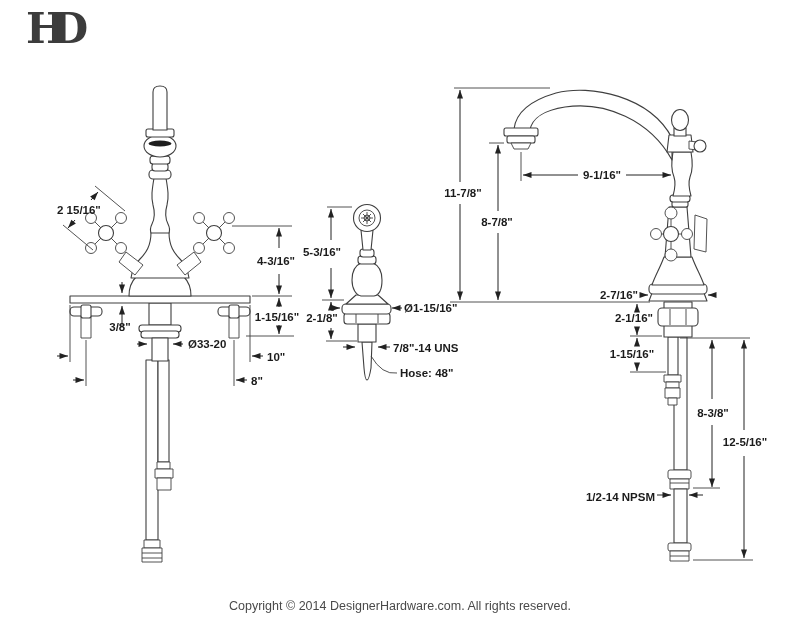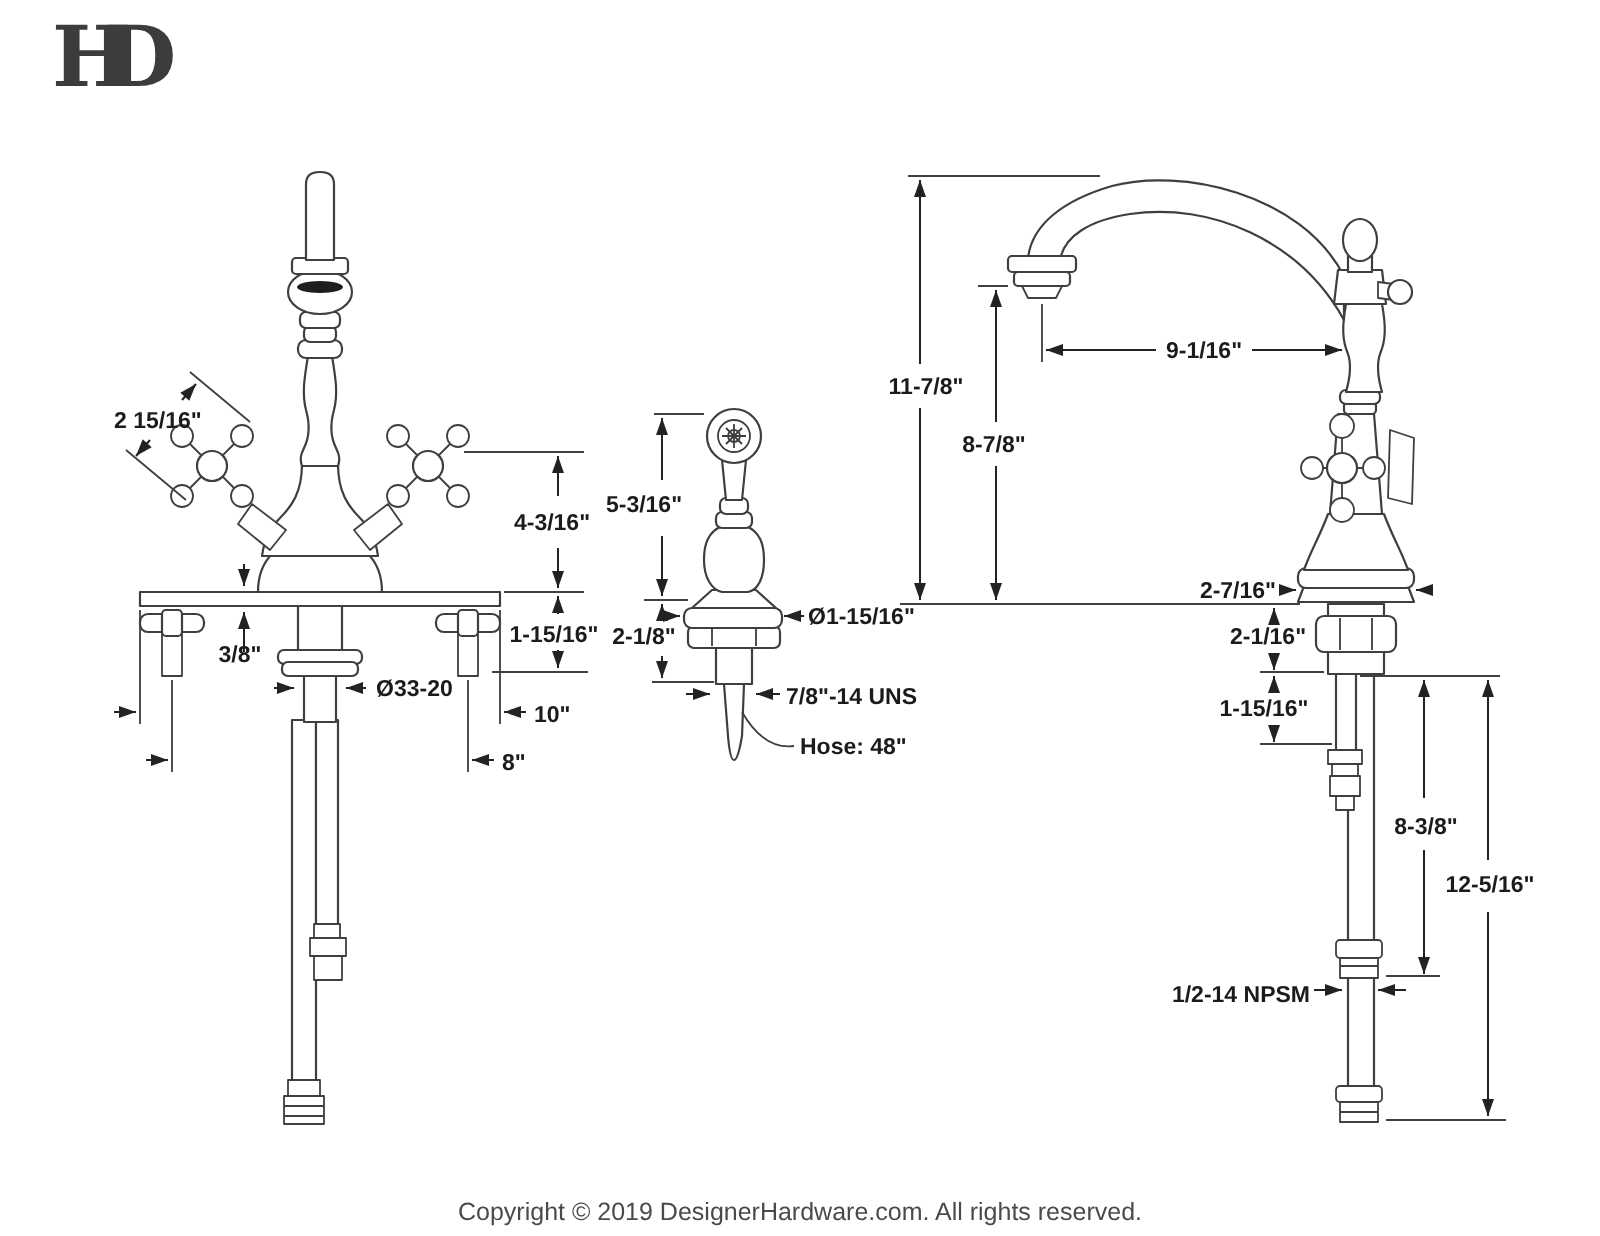--- a/index.html
+++ b/index.html
@@ -264,14 +264,14 @@
       <line class="dl" x1="744" y1="430" x2="744" y2="340" marker-end="url(#ah)"></line>
       <line class="dl" x1="744" y1="456" x2="744" y2="558" marker-end="url(#ah)"></line>
       <text class="dim" x="745" y="446" text-anchor="middle">12-5/16"</text>
 
       <line class="dl" x1="657" y1="495" x2="671" y2="495" marker-end="url(#ah)"></line>
       <line class="dl" x1="703" y1="495" x2="689" y2="495" marker-end="url(#ah)"></line>
       <text class="dim" x="655" y="501" text-anchor="end">1/2-14 NPSM</text>
     </g>
   </svg>
 
-  <div class="copyright">Copyright © 2019 DesignerHardware.com. All rights reserved.</div>
+  <div class="copyright">Copyright © 2014 DesignerHardware.com. All rights reserved.</div>
 </div>
 
 </body></html>

